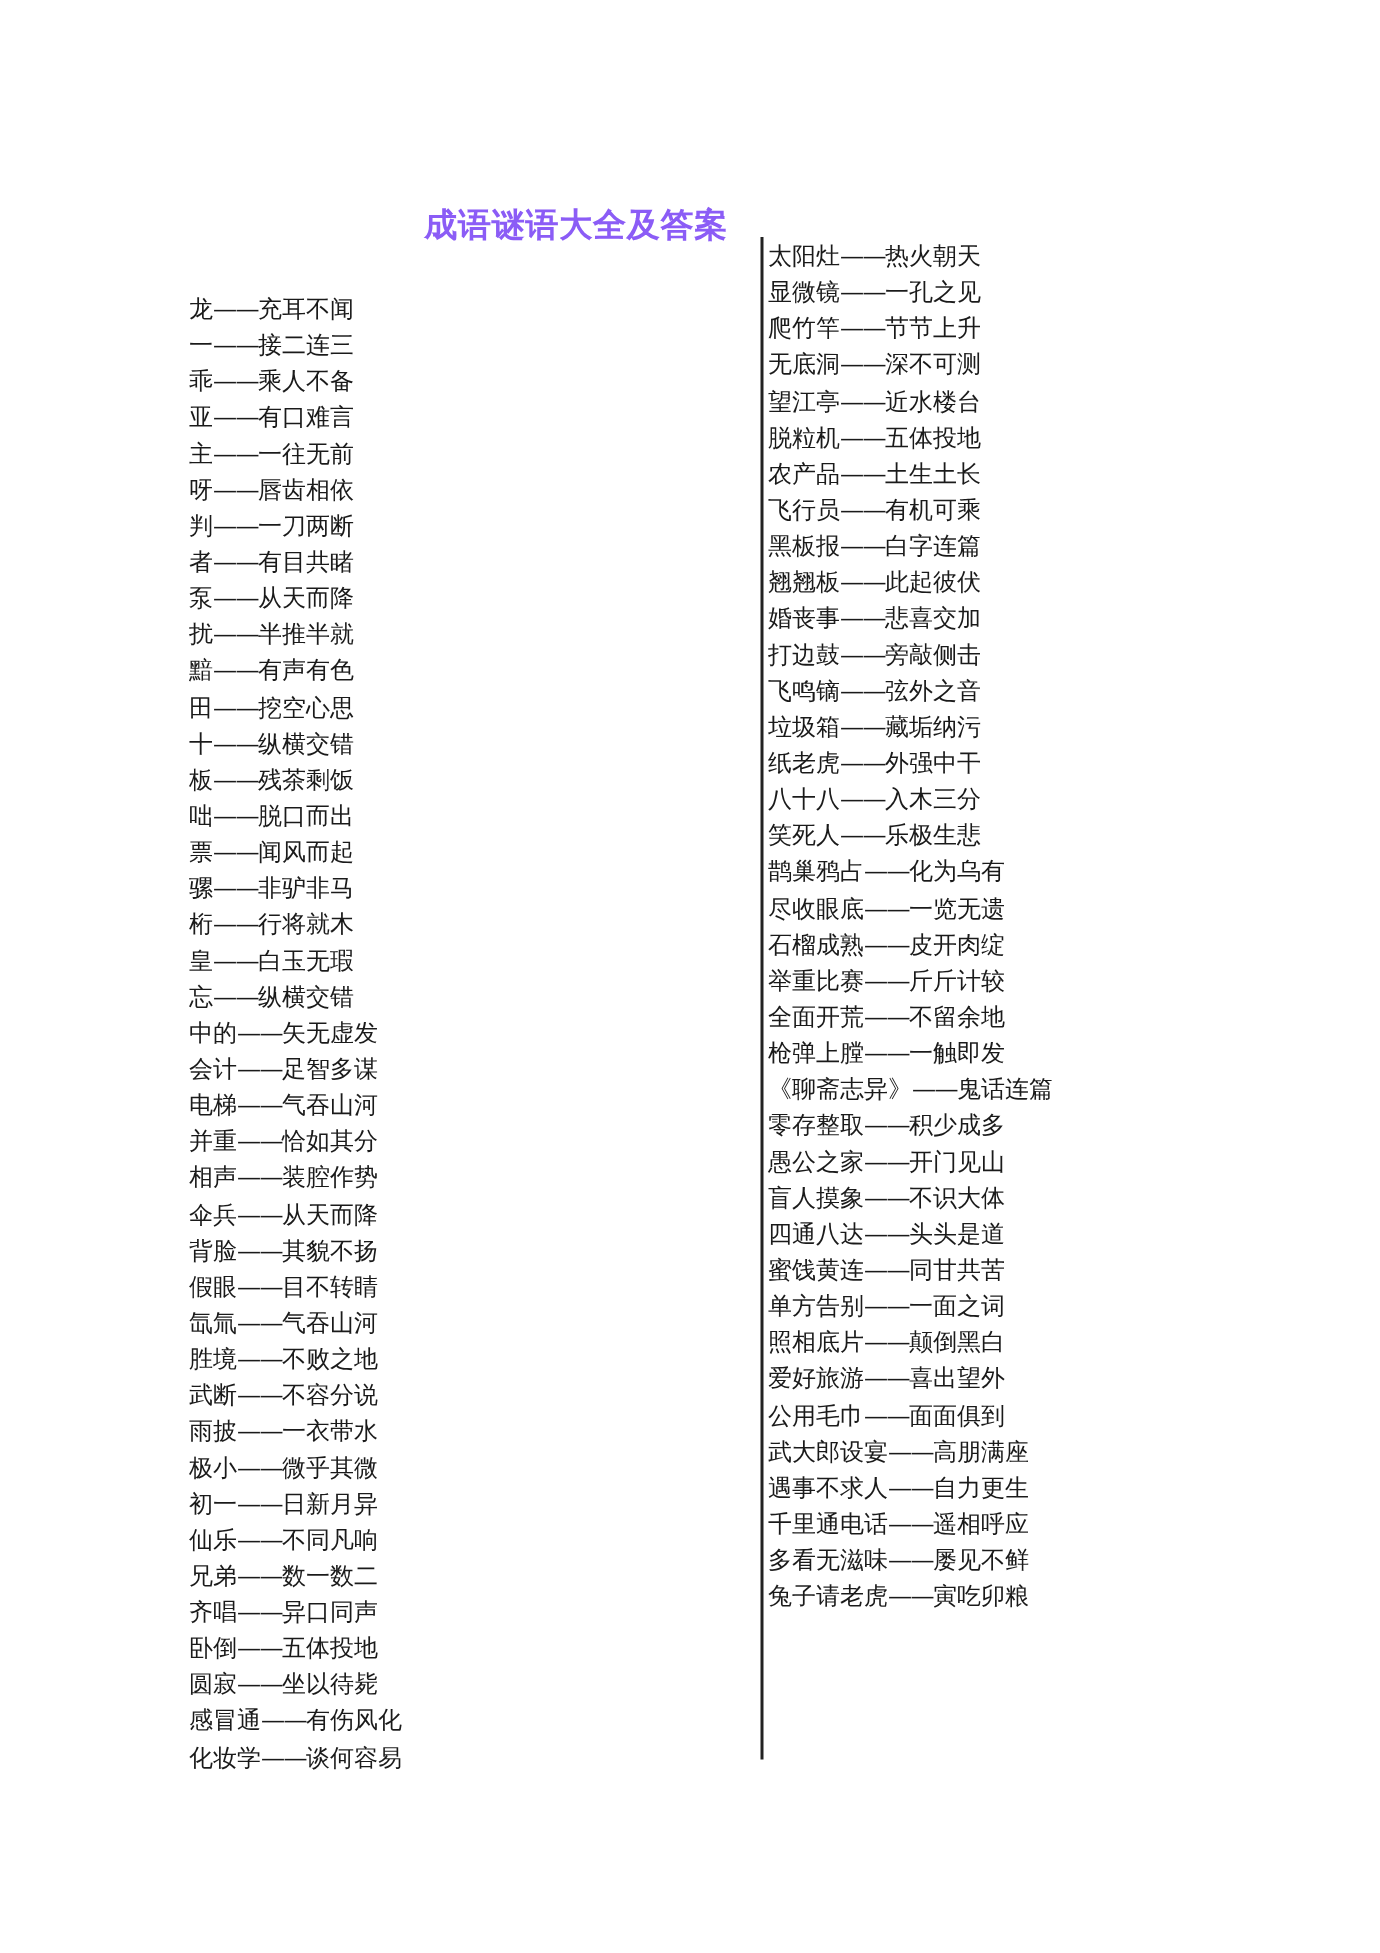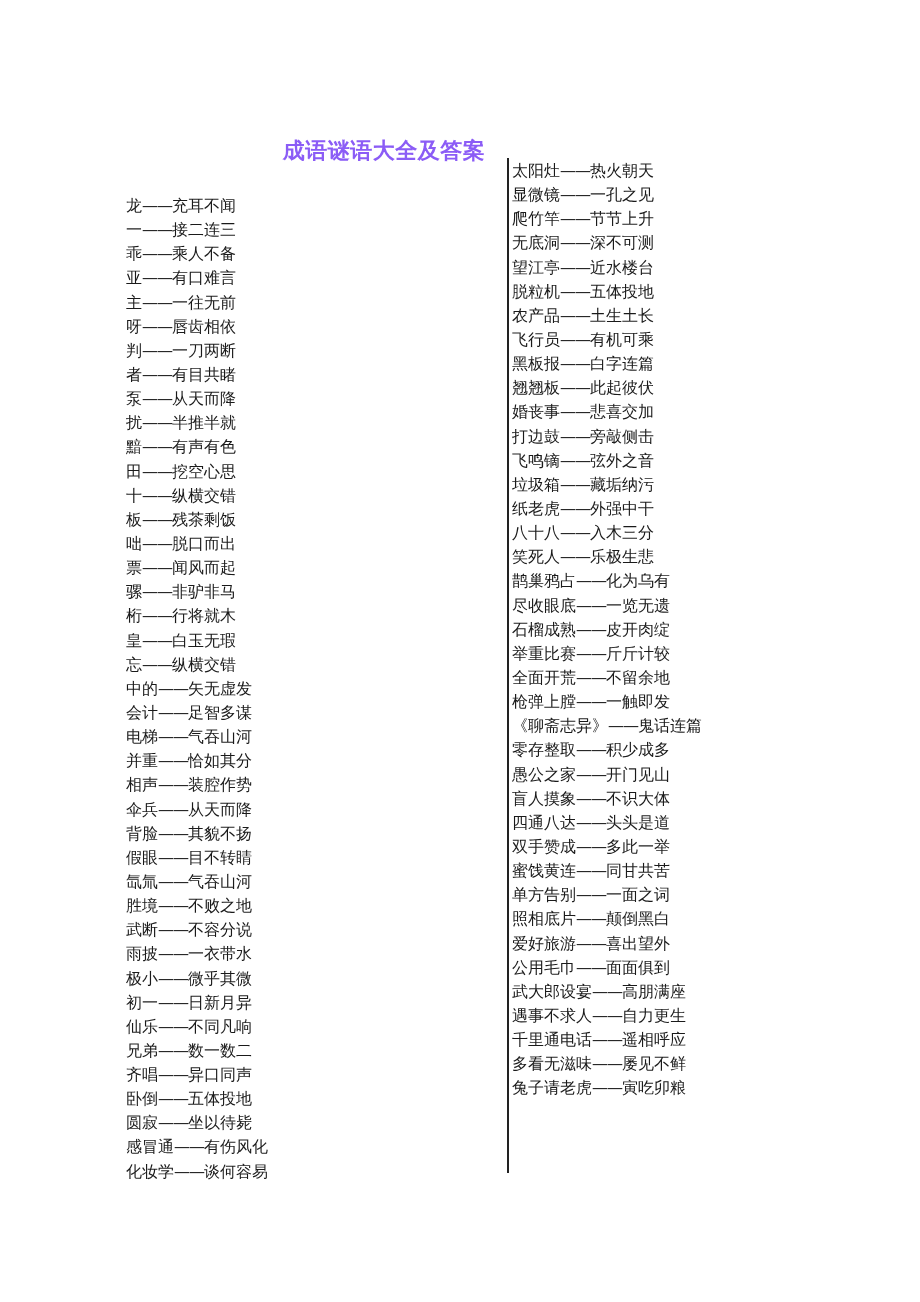--- a/index.html
+++ b/index.html
@@ -126,21 +126,20 @@
     <li class="row"><span>尽收眼底</span><span class="dash">——</span><span>一览无遗</span></li>
     <li class="row"><span>石榴成熟</span><span class="dash">——</span><span>皮开肉绽</span></li>
     <li class="row"><span>举重比赛</span><span class="dash">——</span><span>斤斤计较</span></li>
     <li class="row"><span>全面开荒</span><span class="dash">——</span><span>不留余地</span></li>
     <li class="row"><span>枪弹上膛</span><span class="dash">——</span><span>一触即发</span></li>
     <li class="row"><span>《聊斋志异》</span><span class="dash">——</span><span>鬼话连篇</span></li>
     <li class="row"><span>零存整取</span><span class="dash">——</span><span>积少成多</span></li>
     <li class="row"><span>愚公之家</span><span class="dash">——</span><span>开门见山</span></li>
     <li class="row"><span>盲人摸象</span><span class="dash">——</span><span>不识大体</span></li>
     <li class="row"><span>四通八达</span><span class="dash">——</span><span>头头是道</span></li>
-    <li class="row"><span>双手赞成</span><span class="dash">——</span><span>多此一举</span></li>
     <li class="row"><span>蜜饯黄连</span><span class="dash">——</span><span>同甘共苦</span></li>
     <li class="row"><span>单方告别</span><span class="dash">——</span><span>一面之词</span></li>
     <li class="row"><span>照相底片</span><span class="dash">——</span><span>颠倒黑白</span></li>
     <li class="row"><span>爱好旅游</span><span class="dash">——</span><span>喜出望外</span></li>
     <li class="row"><span>公用毛巾</span><span class="dash">——</span><span>面面俱到</span></li>
     <li class="row"><span>武大郎设宴</span><span class="dash">——</span><span>高朋满座</span></li>
     <li class="row"><span>遇事不求人</span><span class="dash">——</span><span>自力更生</span></li>
     <li class="row"><span>千里通电话</span><span class="dash">——</span><span>遥相呼应</span></li>
     <li class="row"><span>多看无滋味</span><span class="dash">——</span><span>屡见不鲜</span></li>
     <li class="row"><span>兔子请老虎</span><span class="dash">——</span><span>寅吃卯粮</span></li>

